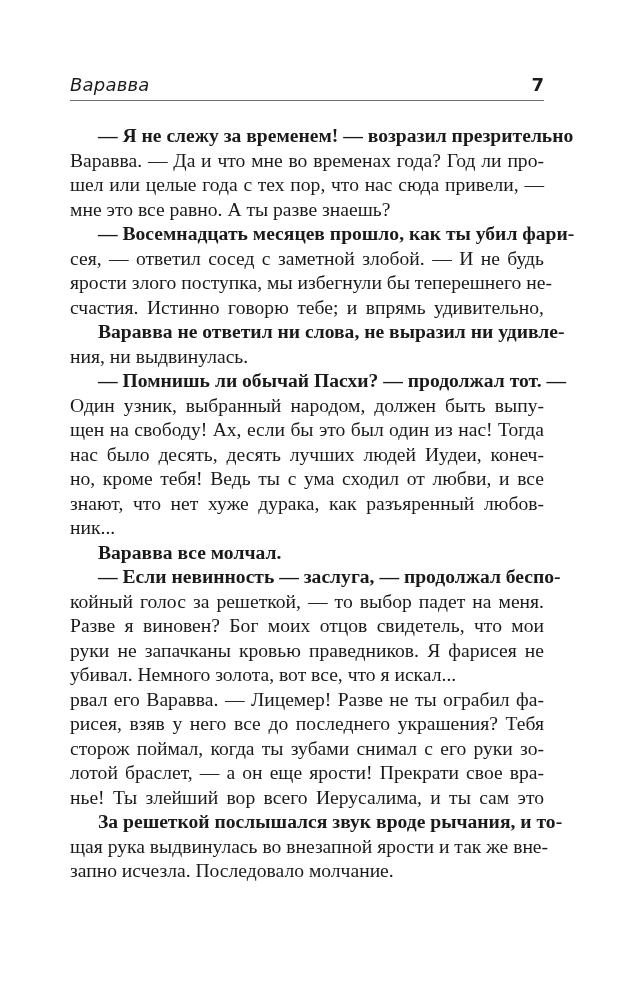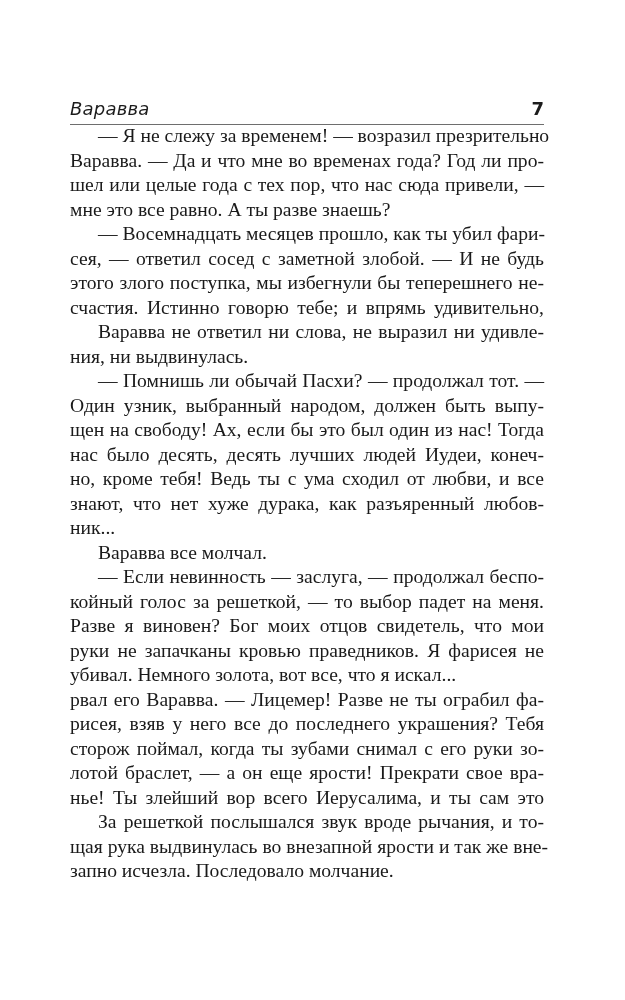--- a/index.html
+++ b/index.html
@@ -20,21 +20,20 @@
       top: 0;
       width: 474px;
     }
     .running-head {
       position: absolute;
       top: 74px;
       left: 0;
       width: 474px;
       height: 26px;
       border-bottom: 1.5px solid #6e6e6e;
-      margin-top: 24px;
     }
     .running-title {
       position: absolute;
       left: 0;
       top: 0;
       font-family: "DejaVu Sans", sans-serif;
       font-style: italic;
       font-size: 18px;
       line-height: 22px;
       color: #1c1c1c;
@@ -63,20 +62,21 @@
     .line {
       display: block;
       white-space: nowrap;
       text-align: justify;
       text-align-last: justify;
       height: 24.5px;
       overflow: visible;
     }
     .line.indent {
       padding-left: 28px;
+      font-weight: bold;
     }
     .line.last {
       text-align-last: left;
     }
   </style>
 </head>
 <body>
 
 <div class="page">
   <div class="running-head">
@@ -89,21 +89,21 @@
     <div>
       <span class="line indent">— Я не слежу за временем! — возразил презрительно</span>
       <span class="line">Варавва. — Да и что мне во временах года? Год ли про-</span>
       <span class="line">шел или целые года с тех пор, что нас сюда привели, —</span>
       <span class="line last">мне это все равно. А ты разве знаешь?</span>
     </div>
 
     <div>
       <span class="line indent">— Восемнадцать месяцев прошло, как ты убил фари-</span>
       <span class="line">сея, — ответил сосед с заметной злобой. — И не будь</span>
-      <span class="line">этого злого поступка, мы избегнули бы теперешнего не-</span>
+      <span class="line">ярости злого поступка, мы избегнули бы теперешнего не-</span>
       <span class="line">счастия. Истинно говорю тебе; и впрямь удивительно,</span>
     </div>
 
     <div>
       <span class="line indent">Варавва не ответил ни слова, не выразил ни удивле-</span>
       <span class="line last">ния, ни выдвинулась.</span>
     </div>
 
     <div>
       <span class="line indent">— Помнишь ли обычай Пасхи? — продолжал тот. —</span>

